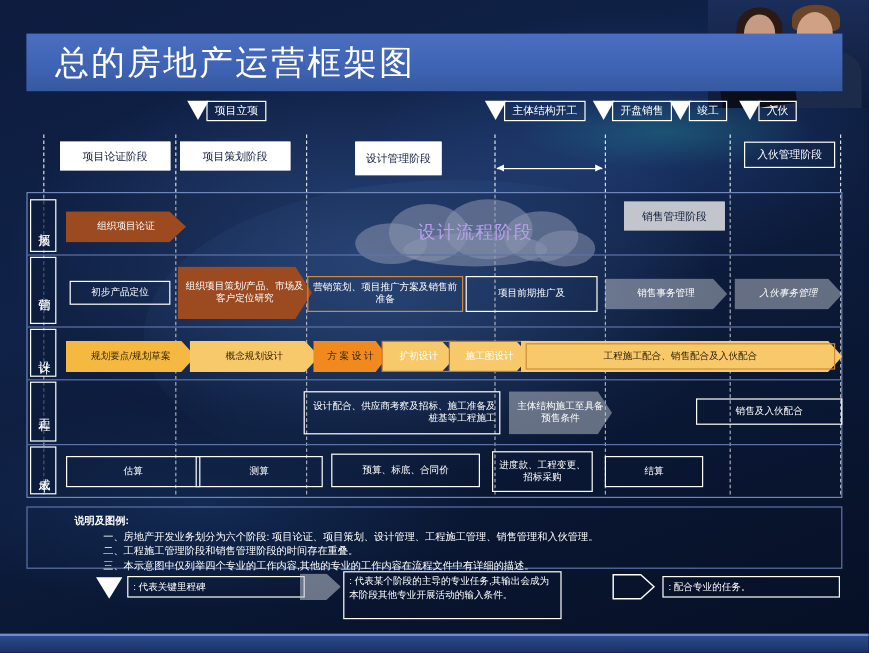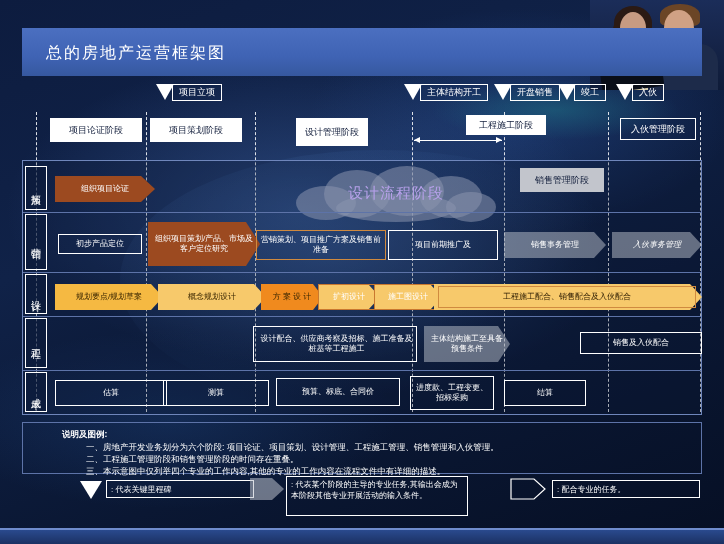--- a/index.html
+++ b/index.html
@@ -22,21 +22,21 @@
   .sw2{left:-60px;top:330px;width:460px;height:180px;
        background:radial-gradient(ellipse at 50% 50%, rgba(40,90,160,.25), rgba(10,24,54,0) 70%);}
   .teal{position:absolute;left:430px;top:80px;width:250px;height:60px;
         background:radial-gradient(ellipse at 50% 50%, rgba(30,110,130,.55), rgba(10,24,54,0) 70%);}
 
   
   #header{position:absolute;left:22px;top:28px;width:680px;height:48px;
     background:linear-gradient(to bottom,#4b6fc0,#3f63b4 60%,#36589f);
     border:none;}
   #title{position:absolute;left:46px;top:36px;width:420px;height:34px;
-    color:#ffffff;font-size:16px;letter-spacing:2px;line-height:34px;white-space:nowrap;}
+    color:#ffffff;font-size:28px;letter-spacing:2px;line-height:34px;white-space:nowrap;}
   #photo{position:absolute;right:0;top:0;width:134px;height:90px;overflow:hidden;
     background:linear-gradient(to bottom,#16264d,#0f1d3d);}
   .ph-bg{position:absolute;inset:0;background:
      linear-gradient(to bottom,#1b2d59 0%,#16254a 45%,#0e1b38 100%);}
   .ph-head{position:absolute;border-radius:50%;}
   .ph-w-head{left:30px;top:12px;width:26px;height:32px;background:#c79b82;}
   .ph-w-hair{left:24px;top:6px;width:38px;height:34px;background:#2b1a14;border-radius:50% 50% 40% 40%;}
   .ph-w-hair2{left:22px;top:22px;width:14px;height:34px;background:#2b1a14;border-radius:40%;}
   .ph-w-body{left:14px;top:42px;width:56px;height:48px;background:#d9cfae;border-radius:16px 16px 0 0;}
   .ph-m-head{left:74px;top:10px;width:30px;height:36px;background:#d0a184;}
@@ -88,21 +88,21 @@
   .chev.orange{background:#f08a1e;color:#3a2600;
      clip-path:polygon(0 0, calc(100% - 10px) 0, 100% 50%, calc(100% - 10px) 100%, 0 100%);}
   .chev.gray{background:rgba(190,195,205,.5);color:#ffffff;
      clip-path:polygon(0 0, calc(100% - 12px) 0, 100% 50%, calc(100% - 12px) 100%, 0 100%);}
   .chev.outline{border:1px solid #ffffff;color:#ffffff;background:transparent;}
   .chev.outlineOrange{border:1px solid #c9782f;color:#ffffff;background:transparent;}
 
   .obox{position:absolute;box-sizing:border-box;border:1px solid #ffffff;color:#ffffff;
         font-size:8px;line-height:10px;display:flex;align-items:center;justify-content:center;
         text-align:center;padding:2px 3px;background:transparent;}
-  .obox.left{justify-content:flex-start;text-align:center;}
+  .obox.left{justify-content:flex-start;text-align:right;}
   .obox.orange{border-color:#d08a3f;}
 
   
   .arrowhead{position:absolute;}
   .arrowhead svg{display:block;}
 
   .cloud{position:absolute;left:296px;top:166px;width:200px;height:56px;}
   .cloud .puff{position:absolute;border-radius:50%;background:rgba(180,190,215,.55);}
   .cloud-label{position:absolute;left:0;top:18px;width:200px;text-align:center;
      color:#b6a0ea;font-size:15px;letter-spacing:1px;z-index:3;}
@@ -176,21 +176,20 @@
   <div class="vdash" style="left:146px;top:112px;height:300px;"></div>
   <div class="vdash" style="left:255px;top:112px;height:300px;"></div>
   <div class="vdash" style="left:412px;top:112px;height:300px;"></div>
   <div class="vdash" style="left:504px;top:112px;height:300px;"></div>
   <div class="vdash" style="left:608px;top:112px;height:300px;"></div>
   <div class="vdash" style="left:700px;top:112px;height:300px;"></div>
 
   <div class="phase filled" style="left:50px;top:118px;width:92px;height:24px;">项目论证阶段</div>
   <div class="phase filled" style="left:150px;top:118px;width:92px;height:24px;">项目策划阶段</div>
   <div class="phase filled" style="left:296px;top:118px;width:72px;height:28px;">设计管理阶段</div>
-  <div class="phase filled" style="left:466px;top:115px;width:80px;height:20px;">工程施工阶段</div>
   <div class="phase" style="left:620px;top:118px;width:76px;height:22px;">入伙管理阶段</div>
   <div class="harrow" style="left:414px;top:140px;width:88px;"></div>
 
   <div class="phase filled" style="left:520px;top:168px;width:84px;height:24px;">销售管理阶段</div>
 
   <div class="cloud">
     <div class="puff" style="left:0px;top:20px;width:60px;height:34px;"></div>
     <div class="puff" style="left:28px;top:4px;width:66px;height:48px;"></div>
     <div class="puff" style="left:74px;top:0px;width:74px;height:50px;"></div>
     <div class="puff" style="left:124px;top:10px;width:62px;height:42px;"></div>

